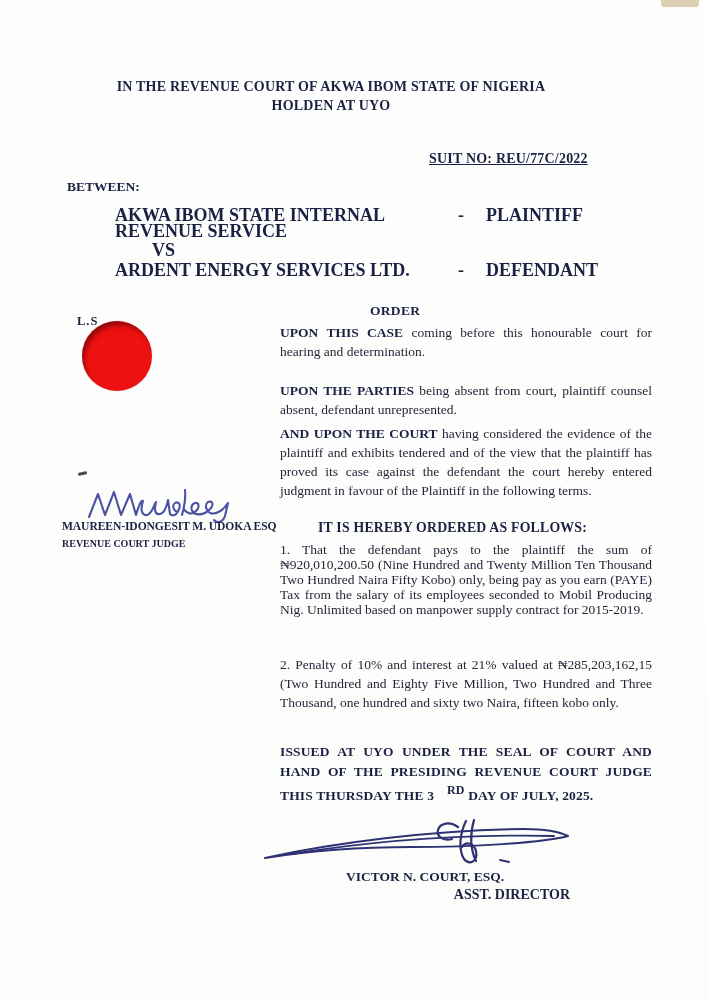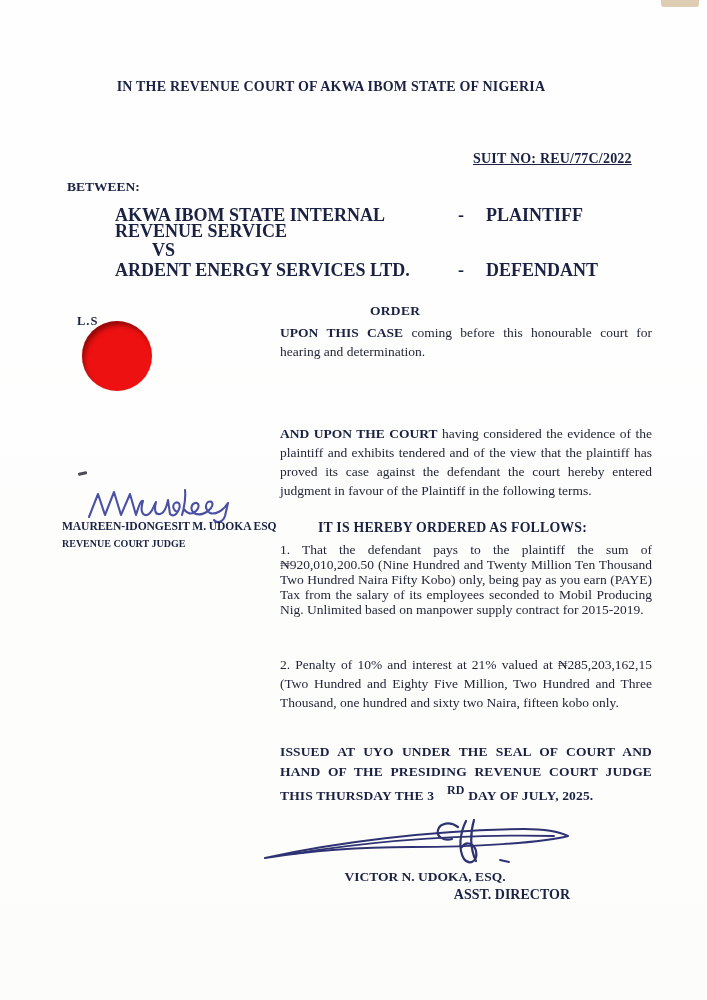--- a/index.html
+++ b/index.html
@@ -7,21 +7,21 @@
     position:relative;width:707px;height:1000px;overflow:hidden;
     background:linear-gradient(180deg,#fefefe 0%,#fdfdfc 60%,#fcfcfb 100%);
     font-family:"Liberation Serif","DejaVu Serif",serif;
     color:var(--body_ink,#232739);
   }
   .corner-tan{position:absolute;top:0;right:8px;width:38px;height:7px;
     background:var(--corner_tan,#d6c4a6);border-radius:0 0 3px 3px;opacity:.85;}
   .header{position:absolute;top:78px;left:31px;width:600px;text-align:center;
     font-weight:bold;font-size:14px;line-height:18.8px;color:var(--head_ink,#1a2142);letter-spacing:.2px;}
   .suit{position:absolute;top:151px;left:429px;font-weight:bold;font-size:14px;
-    text-decoration:underline;color:var(--head_ink,#1a2142);letter-spacing:.2px;margin-left:44px;}
+    text-decoration:underline;color:var(--head_ink,#1a2142);letter-spacing:.2px;}
   .between{position:absolute;top:179px;left:67px;font-weight:bold;font-size:13.5px;color:var(--head_ink,#1a2142);}
   .parties{position:absolute;top:207px;left:115px;width:470px;font-weight:bold;font-size:18px;color:var(--head_ink,#1a2142);}
   .party-row{display:grid;grid-template-columns:343px 28px auto;line-height:16px;}
   .party-dash{text-align:left;}
   .vs{margin:4px 0 4px 37px;line-height:15px;}
   .ls-label{position:absolute;top:314px;left:77px;font-weight:bold;font-size:12.5px;color:var(--head_ink,#1a2142);letter-spacing:1px;}
   .seal{position:absolute;top:321px;left:82px;width:70px;height:70px;border-radius:50%;
     background:radial-gradient(circle at 58% 62%, var(--seal_red,#ee1111) 0%, var(--seal_red,#ee1111) 74%, #cf0d0d 100%);
     box-shadow:inset 3px 5px 5px -1px rgba(70,0,0,.55), 0 0 1px rgba(120,30,30,.4);}
   .tick{position:absolute;top:472px;left:78px;width:9px;height:2.5px;background:#4a4a55;transform:rotate(-12deg);border-radius:1px;}
@@ -47,20 +47,21 @@
 </style>
 </head>
 <body>
 
 <div class="doc">
 
   <div class="corner-tan"></div>
 
   <div class="header">
     <div>IN THE REVENUE COURT OF AKWA IBOM STATE OF NIGERIA</div>
+    <div>HOLDEN AT UYO</div>
   </div>
 
   <div class="suit">SUIT NO: REU/77C/2022</div>
 
   <div class="between">BETWEEN:</div>
 
   <div class="parties">
     <div class="party-row">
       <span>AKWA IBOM STATE INTERNAL REVENUE SERVICE</span>
       <span class="party-dash">-</span>
@@ -74,20 +75,21 @@
     </div>
   </div>
 
   <div class="ls-label">L.S</div>
   <div class="seal"></div>
 
   <div class="order-heading">ORDER</div>
 
   <div class="col p1"><b>UPON THIS CASE</b><span> coming before this honourable court for hearing and determination.</span></div>
 
+  <div class="col p2"><b>UPON THE PARTIES</b><span> being absent from court, plaintiff counsel absent, defendant unrepresented.</span></div>
 
   <div class="col p3"><b>AND UPON THE COURT</b><span> having considered the evidence of the plaintiff and exhibits tendered and of the view that the plaintiff has proved its case against the defendant the court hereby entered judgment in favour of the Plaintiff in the following terms.</span></div>
 
   <div class="tick"></div>
 
   <svg class="judge-sig" width="152" height="38" viewBox="0 0 152 38">
     <path fill="none" stroke-width="2.1" stroke-linecap="round" stroke-linejoin="round" d="M3 30 L12 7 L19 28 L28 5 L35 28 L44 7 L50 28 C53 18 55 13 57 14 C54 23 56 29 61 28 C67 26 68 17 70 15 C68 23 69 28 74 27 C79 26 81 18 82 13 L84 27 C87 30 91 28 93 22 C95 17 92 14 89 16 C86 18 87 23 91 25" stroke="#4a51a5"></path>
     <path fill="none" stroke-width="2.1" stroke-linecap="round" stroke-linejoin="round" d="M99 3 C100 12 98 21 96 28 M98 22 C101 27 106 28 110 24 C114 20 113 15 109 16 C105 17 104 23 108 26 C113 29 120 27 125 21 C128 17 126 13 122 15 C119 17 119 23 124 26 C129 28 137 24 142 16 L139 29 C137 35 131 37 128 33" stroke="#4a51a5"></path>
   </svg>
 
@@ -101,16 +103,16 @@
 
   <div class="col issued"><span>ISSUED AT UYO UNDER THE SEAL OF COURT AND HAND OF THE PRESIDING REVENUE COURT JUDGE THIS THURSDAY THE 3</span><sup>RD</sup><span> DAY OF JULY, 2025.</span></div>
 
   <svg class="director-sig" width="312" height="50" viewBox="0 0 312 50">
     <path fill="none" stroke-width="2" stroke-linecap="round" stroke-linejoin="round" d="M3 41 C70 26 170 13 262 12 C282 12 298 15 306 19 C280 26 210 30 150 30 C95 30 40 35 3 41 Z" stroke="#2e3272"></path>
     <path fill="none" stroke-width="1.8" stroke-linecap="round" d="M30 37 C110 24 200 17 292 19" stroke="#2e3272"></path>
     <path fill="none" stroke-width="2.2" stroke-linecap="round" stroke-linejoin="round" d="M196 10 C188 4 178 6 176 13 C174 20 182 24 190 22 M204 4 C198 16 196 32 202 42 C208 49 216 44 214 34 C212 26 204 24 200 30 M212 3 C208 16 208 32 214 44" stroke="#2e3272"></path>
     <path fill="none" stroke-width="1.8" stroke-linecap="round" d="M238 43 L247 45" stroke="#2e3272"></path>
   </svg>
 
-  <div class="sig-name">VICTOR N. UDOKA, ESQ.</div>
+  <div class="sig-name">VICTOR N. COURT, ESQ.</div>
   <div class="sig-title">ASST. DIRECTOR</div>
 
 </div>
 
 </body></html>

